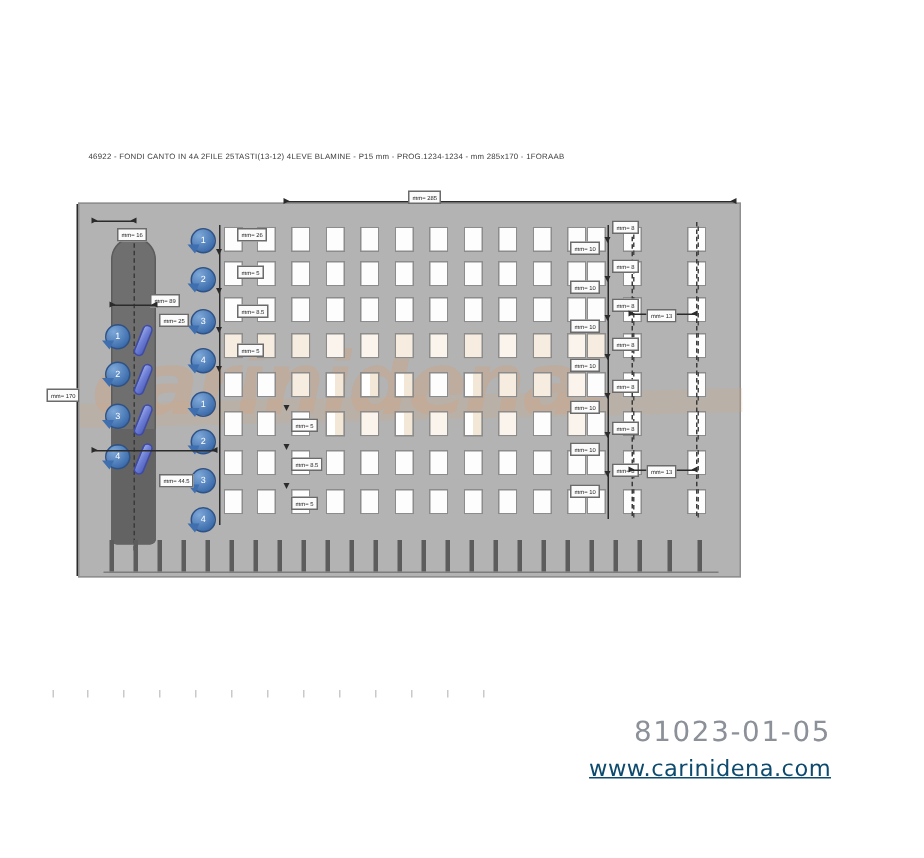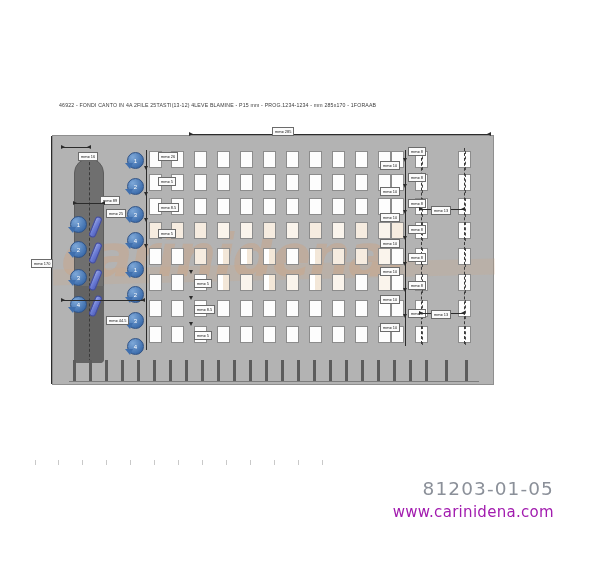--- a/index.html
+++ b/index.html
@@ -104,22 +104,22 @@
     position:absolute;width:0;height:5px;border-left:1px solid #c9c9c9;
   }
   
   .code{
     position:absolute;right:62px;top:478px;
     font-size:18.5px;letter-spacing:1.1px;color:#8b9099;
     font-family:"DejaVu Sans", sans-serif;white-space:nowrap;
   }
   .site{
     position:absolute;right:62px;top:503px;
-    font-size:15px;letter-spacing:.3px;color:#a21caf;
-    font-family:"DejaVu Sans", sans-serif;white-space:nowrap;
+    font-size:15px;letter-spacing:.3px;color:#0c4a6e;
+    font-family:"DejaVu Sans", sans-serif;white-space:nowrap;text-decoration:underline;
   }
 </style>
 </head>
 <body>
 
 <div class="title">46922 - FONDI CANTO IN 4A 2FILE 25TASTI(13-12) 4LEVE BLAMINE - P15 mm - PROG.1234-1234 - mm 285x170 - 1FORAAB</div>
 
 <div class="canvas">
 
   <div class="wm">
@@ -394,14 +394,14 @@
 <div class="ruler-tick" style="left:130px;top:460px;"></div>
 <div class="ruler-tick" style="left:154px;top:460px;"></div>
 <div class="ruler-tick" style="left:178px;top:460px;"></div>
 <div class="ruler-tick" style="left:202px;top:460px;"></div>
 <div class="ruler-tick" style="left:226px;top:460px;"></div>
 <div class="ruler-tick" style="left:250px;top:460px;"></div>
 <div class="ruler-tick" style="left:274px;top:460px;"></div>
 <div class="ruler-tick" style="left:298px;top:460px;"></div>
 <div class="ruler-tick" style="left:322px;top:460px;"></div>
 
-<div class="code">81203-01-05</div>
+<div class="code">81023-01-05</div>
 <div class="site">www.carinidena.com</div>
 
 </body></html>

